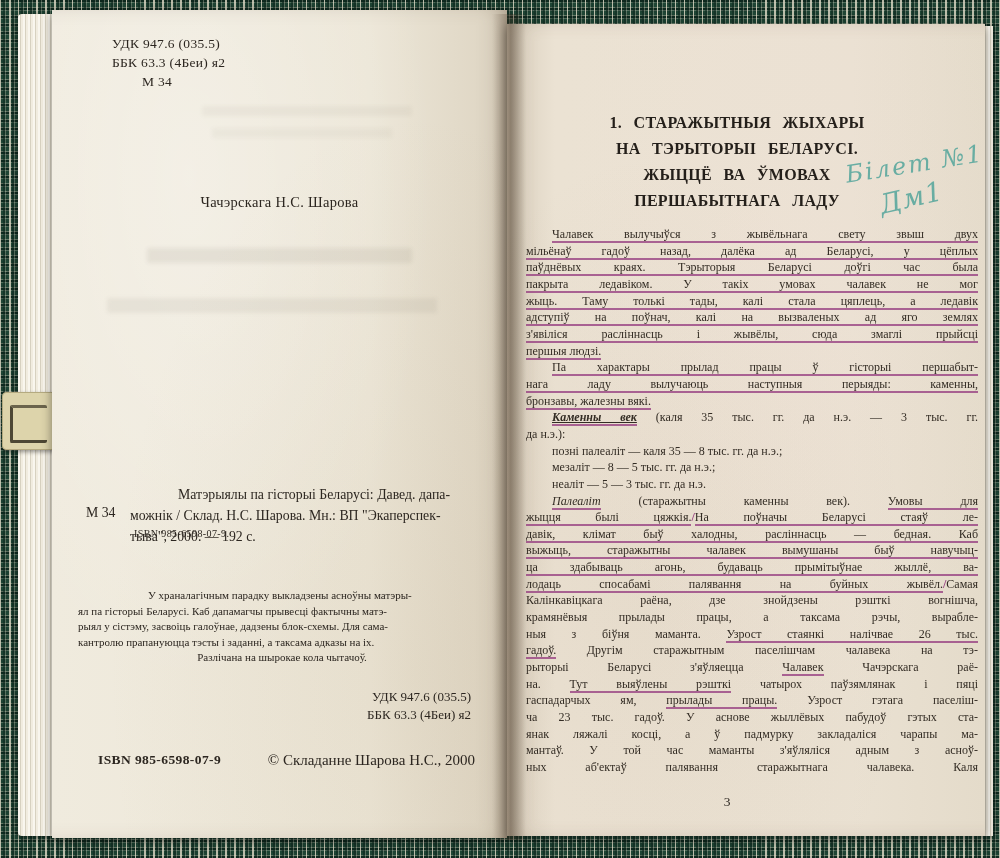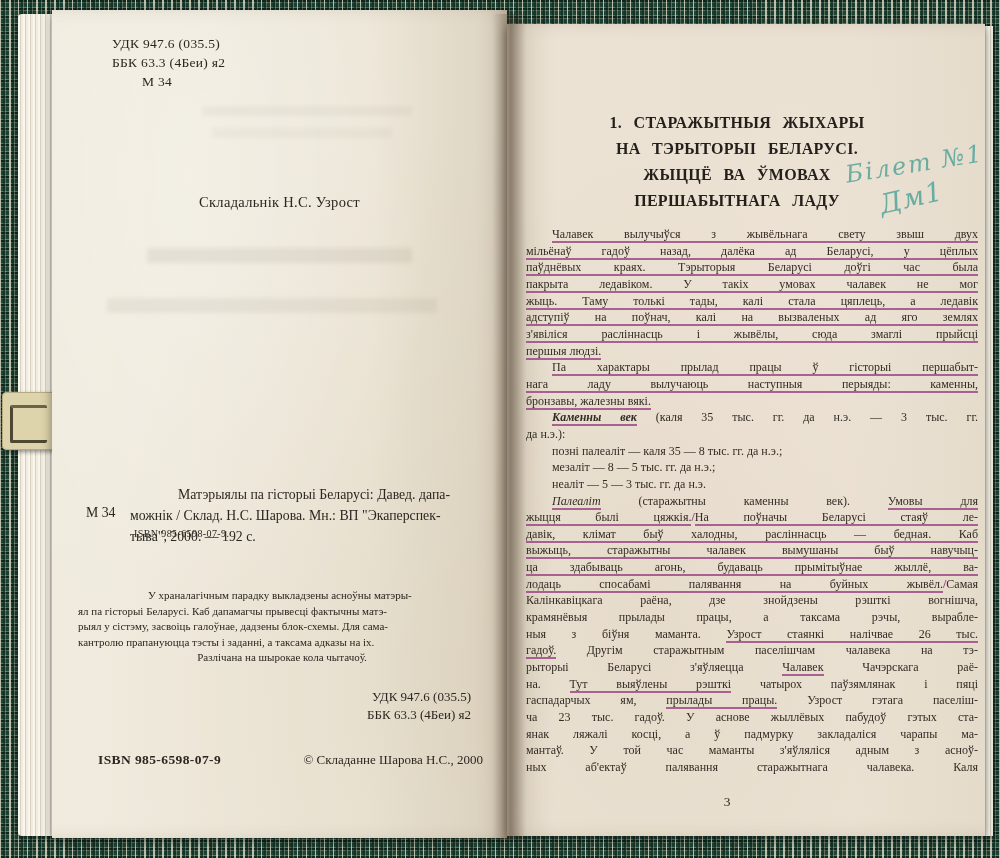--- a/index.html
+++ b/index.html
@@ -44,34 +44,34 @@
   .catalog{position:absolute;left:78px;top:474px;width:372px;font-size:13.8px;line-height:21px;}
   .catalog .l0{text-indent:48px;}
   .cat-label{position:absolute;left:34px;top:495px;font-size:13.8px;}
   .isbn-mid{position:absolute;left:82px;top:518px;font-size:10px;letter-spacing:.4px;}
   .annotation{position:absolute;left:26px;top:578px;width:408px;font-size:11px;line-height:15.6px;}
   .annotation .ind1{text-indent:70px;}
   .annotation .center{text-align:center;}
   .codes-bottom{position:absolute;right:36px;top:678px;text-align:right;font-size:13px;line-height:17.5px;}
   .bottom-row{position:absolute;left:0;top:742px;width:100%;}
   .isbn-bottom{position:absolute;left:26px;top:0;font-weight:bold;font-size:13.5px;letter-spacing:.4px;margin-left:20px;}
-  .copyright{position:absolute;right:24px;top:0;font-size:13px;}
+  .copyright{position:absolute;right:32px;top:0;font-size:15px;}
   
   .title{position:absolute;left:10px;top:86px;width:440px;text-align:center;font-weight:bold;
     font-size:16px;line-height:26px;word-spacing:.45em;letter-spacing:.3px;color:#241f1a;}
   .hand{position:absolute;color:#53a59b;opacity:.85;font-style:italic;
     font-family:"DejaVu Serif", serif;transform:rotate(-9deg);}
   .hand1{left:338px;top:126px;font-size:24px;letter-spacing:2px;}
   .hand2{left:372px;top:158px;font-size:27px;letter-spacing:1px;transform:rotate(-13deg);}
   .body-text{position:absolute;left:19px;top:202px;width:452px;font-size:12px;color:#332c24;}
   .bline{line-height:16.65px;}
   .bline.ind{text-indent:26px;}
   .bline.just{text-align:justify;text-align-last:justify;}
   .u{border-bottom:2px solid rgba(150,62,128,.78);}
-  .bold{font-weight:bold;}
+  .bold{font-weight:bold;text-decoration:underline;}
   .ital{font-style:italic;}
   .pen{color:#963e80;font-weight:bold;}
   .pgnum{position:absolute;left:0;top:770px;width:440px;text-align:center;font-size:13.5px;}
 </style>
 </head>
 <body>
 
 <div class="scene">
 
   <div class="edge edge-left"></div>
@@ -86,21 +86,21 @@
       <div>УДК 947.6 (035.5)</div>
       <div>ББК 63.3 (4Беи) я2</div>
       <div class="m">М 34</div>
     </div>
 
     <div class="ghost" style="left:150px;top:96px;width:210px;height:10px;opacity:.45;"></div>
     <div class="ghost" style="left:160px;top:118px;width:180px;height:10px;opacity:.4;"></div>
     <div class="ghost" style="left:95px;top:238px;width:265px;height:15px;opacity:.8;"></div>
     <div class="ghost" style="left:55px;top:288px;width:330px;height:15px;opacity:.65;"></div>
 
-    <div class="compiler">Складальнік Н.С. Узрост</div>
+    <div class="compiler">Чачэрскага Н.С. Шарова</div>
 
     <div class="cat-label">М 34</div>
     <div class="catalog">
       <div class="l0">Матэрыялы па гісторыі Беларусі: Давед. дапа-</div>
       <div>можнік / Склад. Н.С. Шарова. Мн.: ВП "Экаперспек-</div>
       <div>тыва", 2000. — 192 с.</div>
     </div>
 
     <div class="isbn-mid">ISBN 985-6598-07-9.</div>
 

